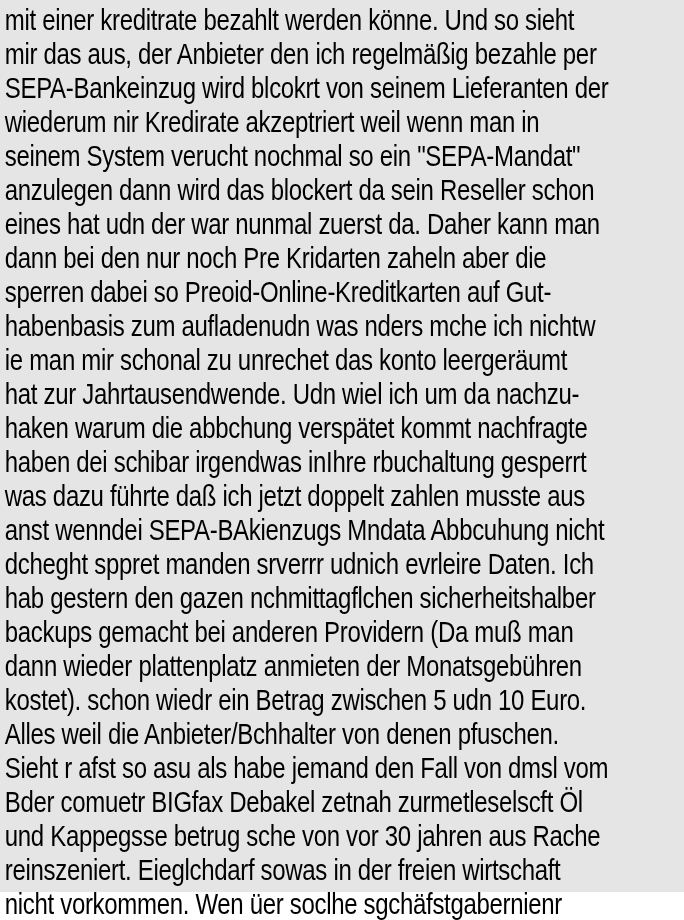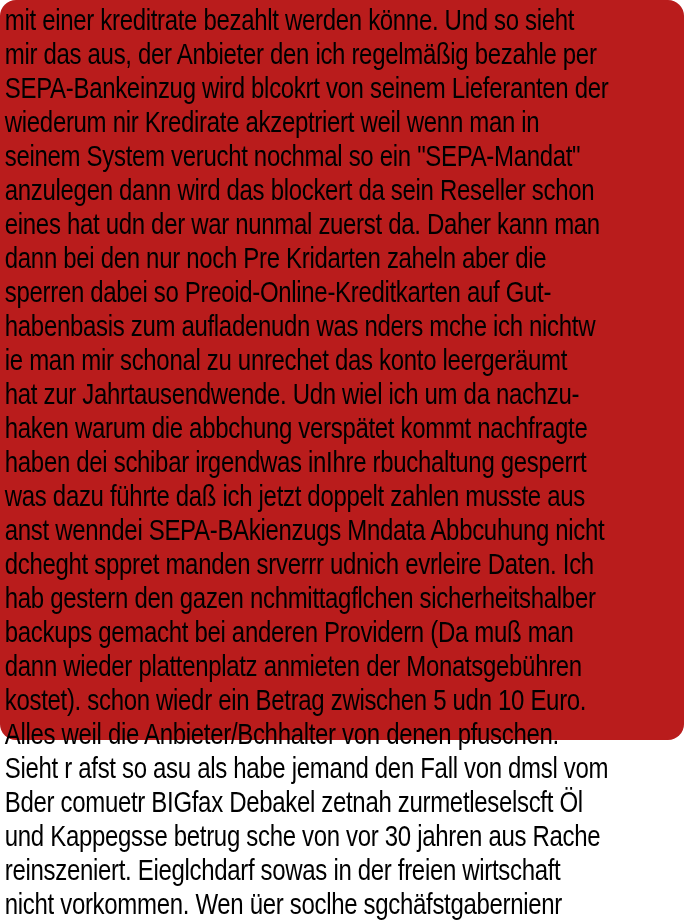--- a/index.html
+++ b/index.html
@@ -7,23 +7,22 @@
     padding: 0;
     background: #ffffff;
   }
   body {
     width: 684px;
     height: 920px;
     overflow: hidden;
   }
   .page {
     width: 684px;
-    height: 740px;
-    background: #b91c1c;
-    border-radius: 16px;
+    height: 892px;
+    background: #e5e5e5;
   }
   .text-block {
     font-family: "Liberation Sans", sans-serif;
     font-size: 30px;
     line-height: 34px;
     color: #000000;
     transform: scaleX(0.80);
     transform-origin: 0 0;
     width: 855px;
     padding: 3px 0 0 6px;

